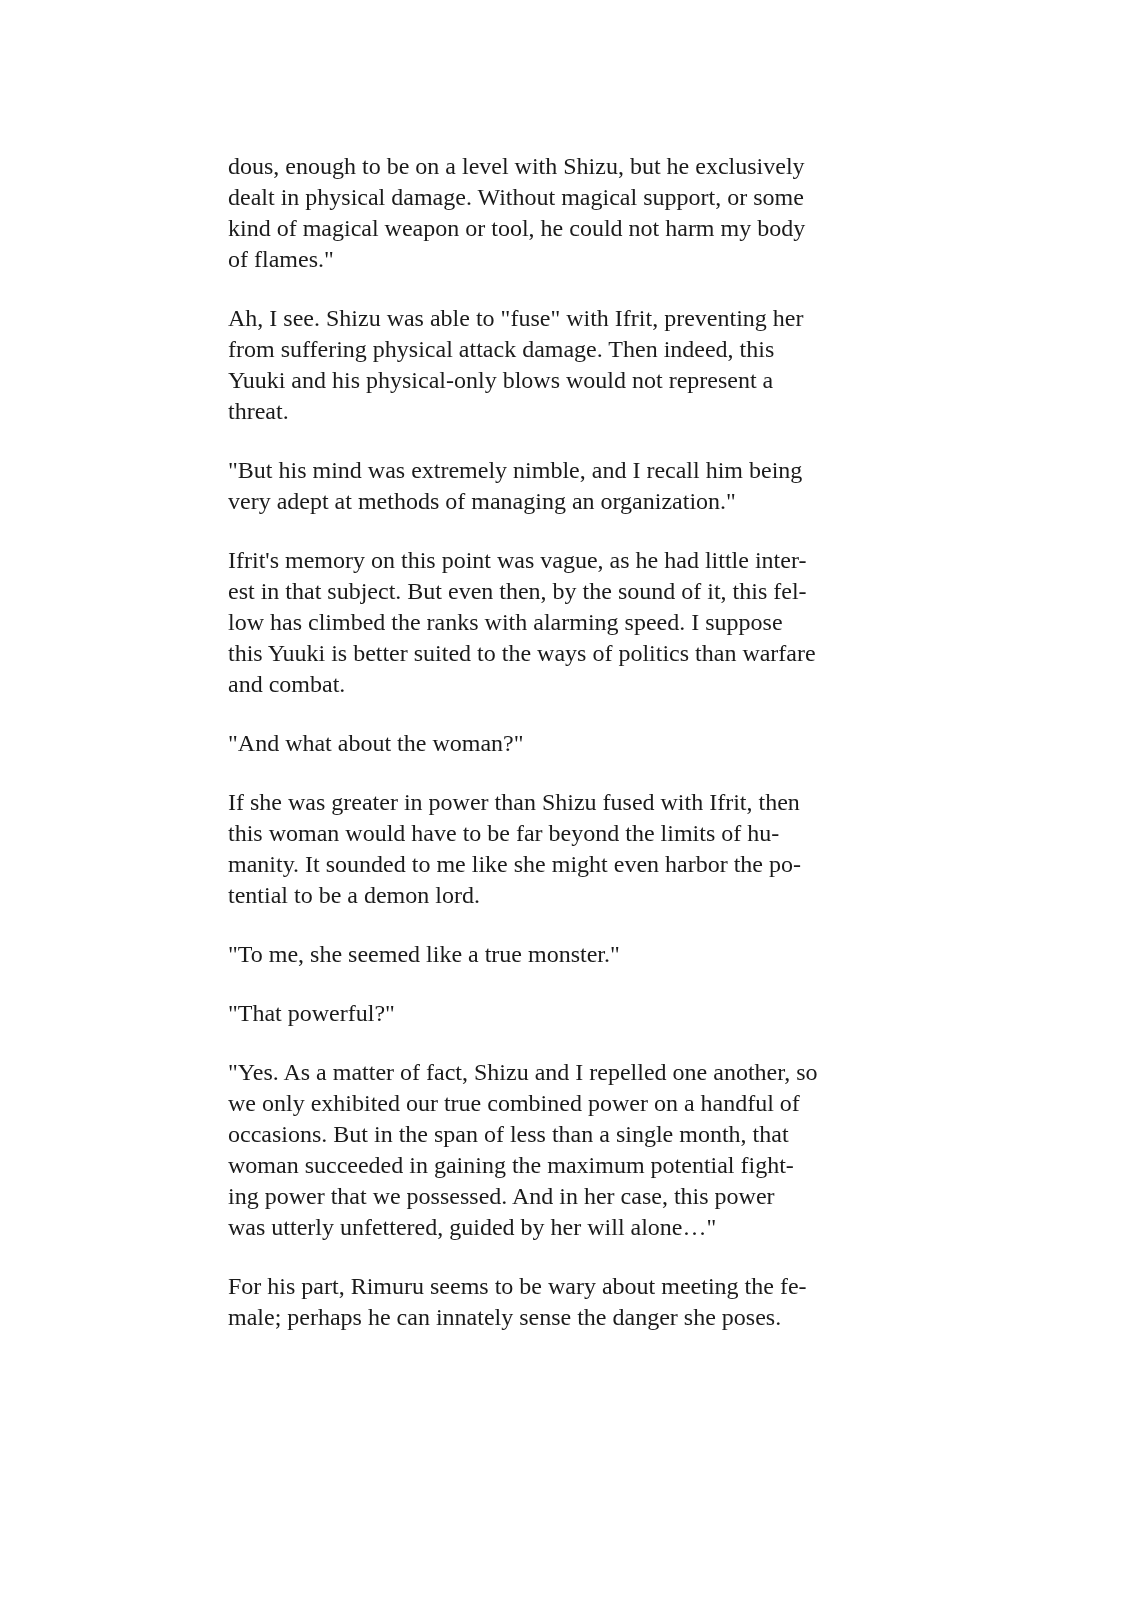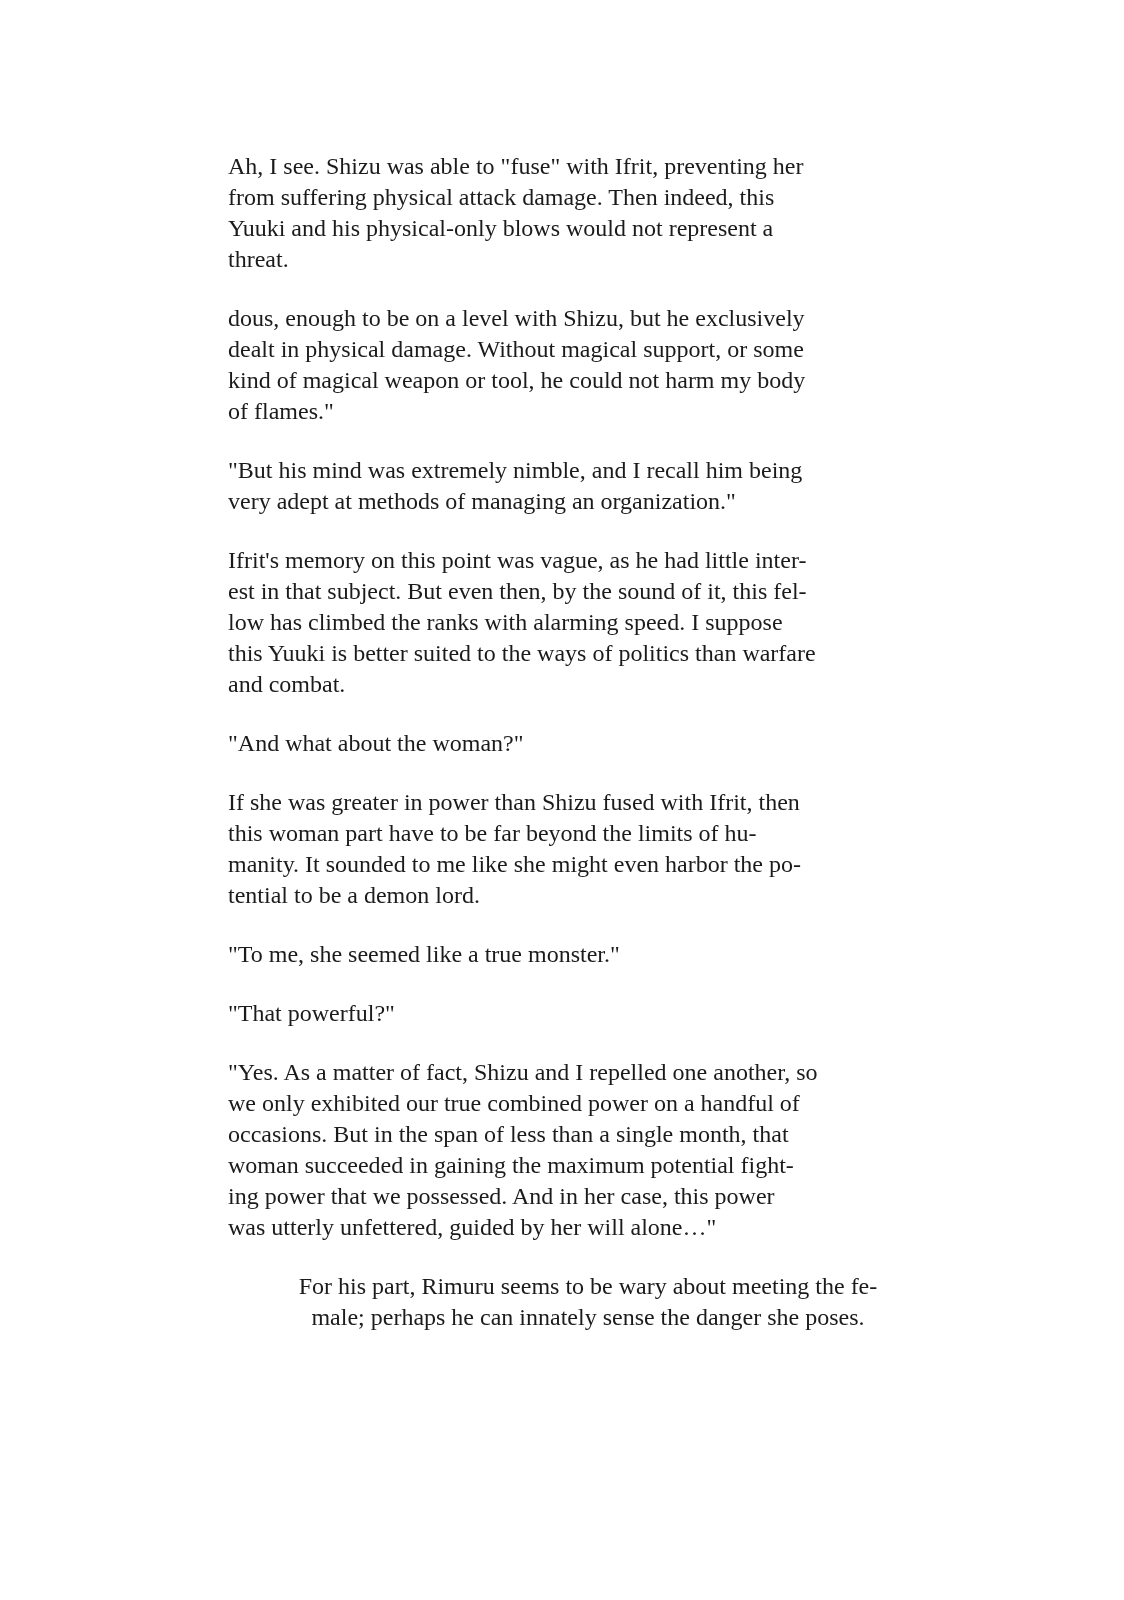--- a/index.html
+++ b/index.html
@@ -24,45 +24,44 @@
     margin: 0 0 28px 0;
     font-size: 24px;
     line-height: 31px;
     color: #1b1b1b;
     white-space: pre;      
     text-align: left;
     font-kerning: normal;
   }
   .paragraph:last-child {
     margin-bottom: 0;
-    text-align: center;
   }
 </style>
 </head>
 <body>
 
 <main class="book-page">
+  <p class="paragraph">dous, enough to be on a level with Shizu, but he exclusively
+dealt in physical damage. Without magical support, or some
+kind of magical weapon or tool, he could not harm my body
+of flames."</p>
   <p class="paragraph">Ah, I see. Shizu was able to "fuse" with Ifrit, preventing her
 from suffering physical attack damage. Then indeed, this
 Yuuki and his physical-only blows would not represent a
 threat.</p>
-  <p class="paragraph">dous, enough to be on a level with Shizu, but he exclusively
-dealt in physical damage. Without magical support, or some
-kind of magical weapon or tool, he could not harm my body
-of flames."</p>
   <p class="paragraph">"But his mind was extremely nimble, and I recall him being
 very adept at methods of managing an organization."</p>
   <p class="paragraph">Ifrit's memory on this point was vague, as he had little inter-
 est in that subject. But even then, by the sound of it, this fel-
 low has climbed the ranks with alarming speed. I suppose
 this Yuuki is better suited to the ways of politics than warfare
 and combat.</p>
   <p class="paragraph">"And what about the woman?"</p>
   <p class="paragraph">If she was greater in power than Shizu fused with Ifrit, then
-this woman part have to be far beyond the limits of hu-
+this woman would have to be far beyond the limits of hu-
 manity. It sounded to me like she might even harbor the po-
 tential to be a demon lord.</p>
   <p class="paragraph">"To me, she seemed like a true monster."</p>
   <p class="paragraph">"That powerful?"</p>
   <p class="paragraph">"Yes. As a matter of fact, Shizu and I repelled one another, so
 we only exhibited our true combined power on a handful of
 occasions. But in the span of less than a single month, that
 woman succeeded in gaining the maximum potential fight-
 ing power that we possessed. And in her case, this power
 was utterly unfettered, guided by her will alone…"</p>

